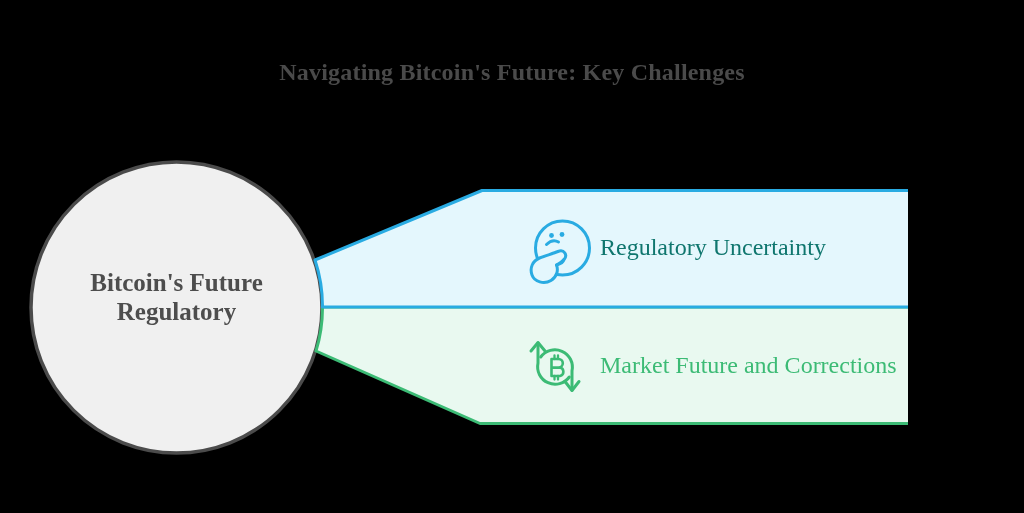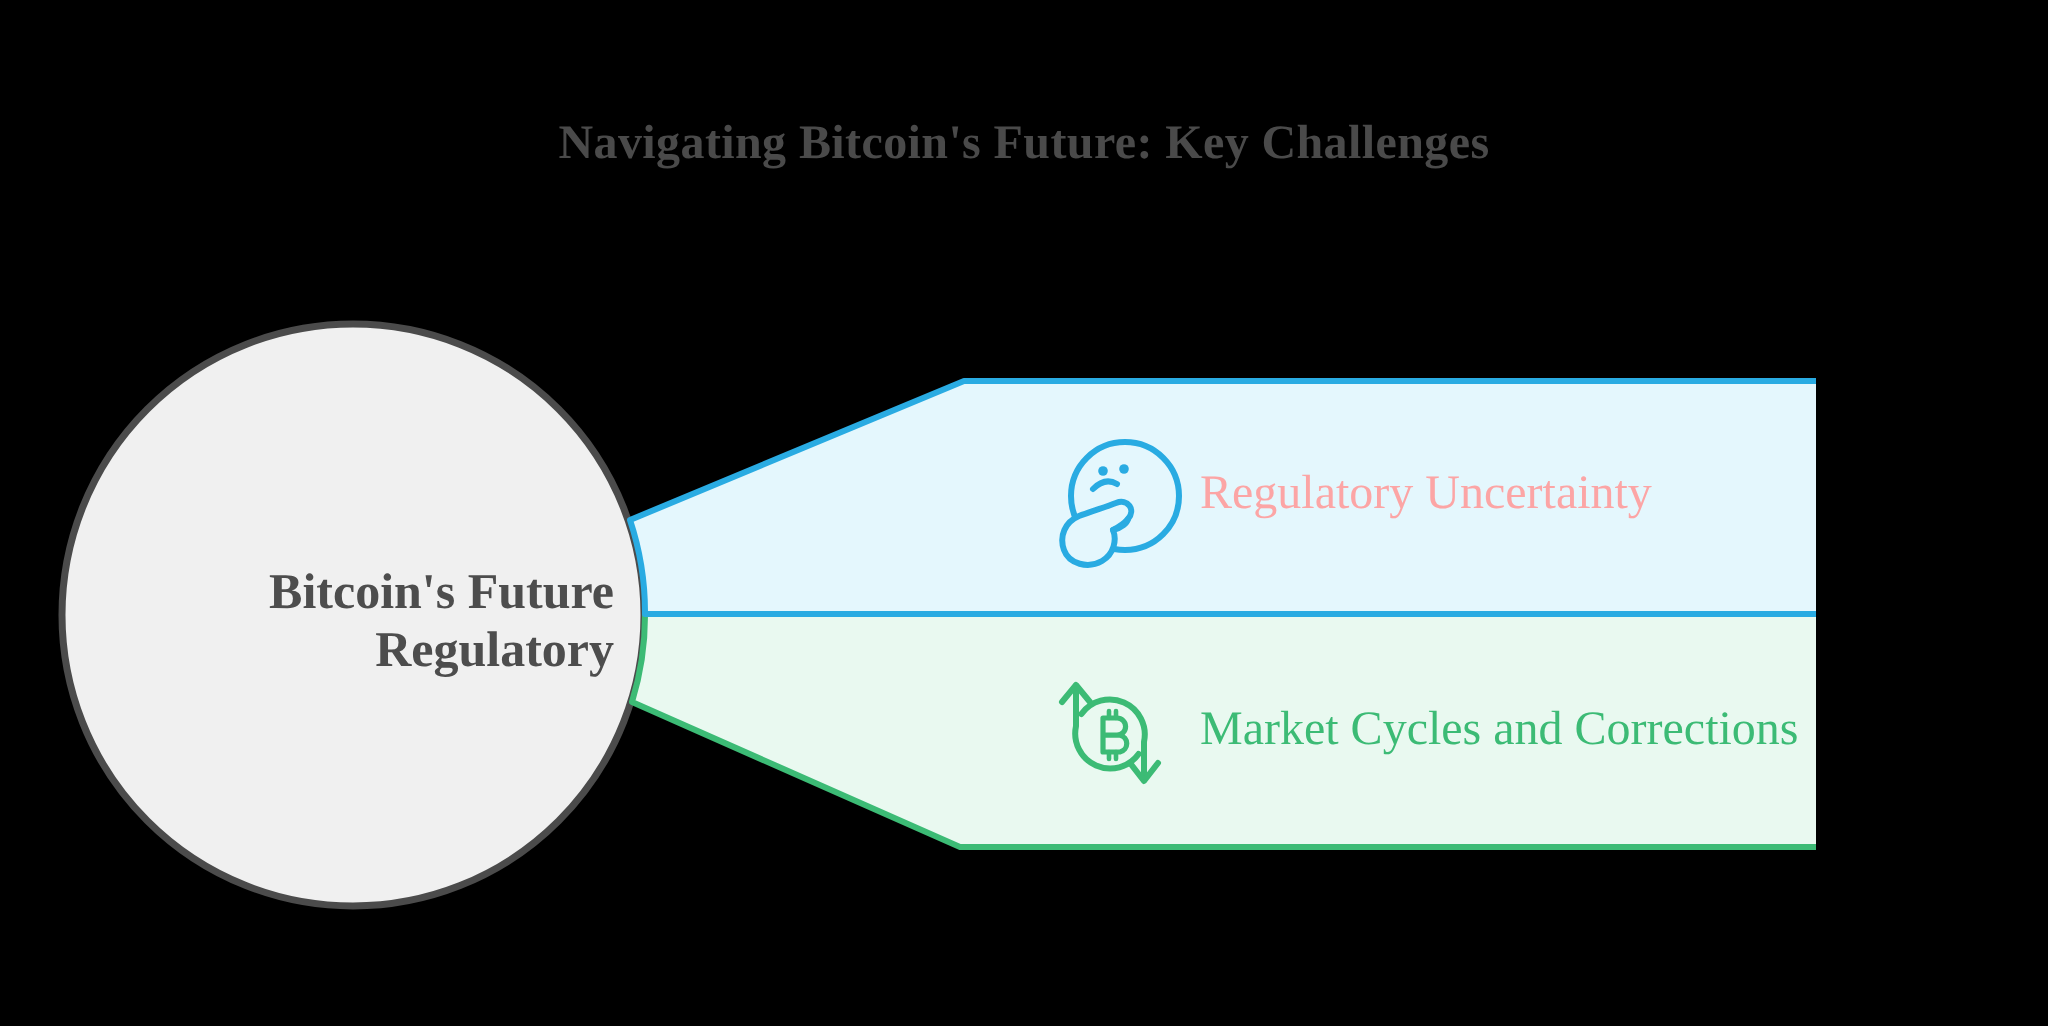--- a/index.html
+++ b/index.html
@@ -21,39 +21,39 @@
     text-align: center;
     font-size: 24px;
     font-weight: 700;
     line-height: 28px;
     color: #4A4A4A;
     letter-spacing: 0.2px;
   }
 
   .circle-label {
     position: absolute;
-    left: 46px; top: 282px;
+    left: 46px; top: 268px;
     width: 261px;
-    text-align: right;
+    text-align: center;
     font-size: 25px;
     font-weight: 700;
     line-height: 29px;
     color: #4D4D4D;
   }
   .circle-label span { display: block; }
 
   .branch-label {
     position: absolute;
     left: 600px;
     font-size: 24px;
     font-weight: 400;
     line-height: 29px;
     white-space: nowrap;
   }
-  .branch-label.blue  { top: 233px; color: #fca5a5; }
+  .branch-label.blue  { top: 233px; color: #0f766e; }
   .branch-label.green { top: 351px; color: #3CBB75; }
 
   .icon { position: absolute; }
   .icon.think { left: 528px; top: 214px; width: 64px; height: 76px; }
   .icon.cycle { left: 528px; top: 332px; width: 64px; height: 68px; }
 </style>
 </head>
 <body>
 
 <div class="stage">
@@ -99,15 +99,15 @@
       <path d="M 37,49.5 L 44,58.5 L 51,49.5"></path>
 
       <g stroke-width="2.6">
         <path d="M 23.5,44 L 23.5,27 L 30.5,27 A 4.3 4.3 0 0 1 30.5,35.6 L 23.5,35.6 M 30.5,35.6 L 32,35.6 A 4.3 4.3 0 0 1 32,44 L 23.5,44"></path>
         <path d="M 26.5,27 L 26.5,23.5 M 30,27 L 30,23.5 M 26.5,47.5 L 26.5,44 M 30,47.5 L 30,44" stroke-width="2.3"></path>
       </g>
     </g>
   </svg>
 
   <div class="branch-label blue">Regulatory Uncertainty</div>
-  <div class="branch-label green">Market Cycles and Corrections</div>
+  <div class="branch-label green">Market Future and Corrections</div>
 
 </div>
 
 </body></html>

